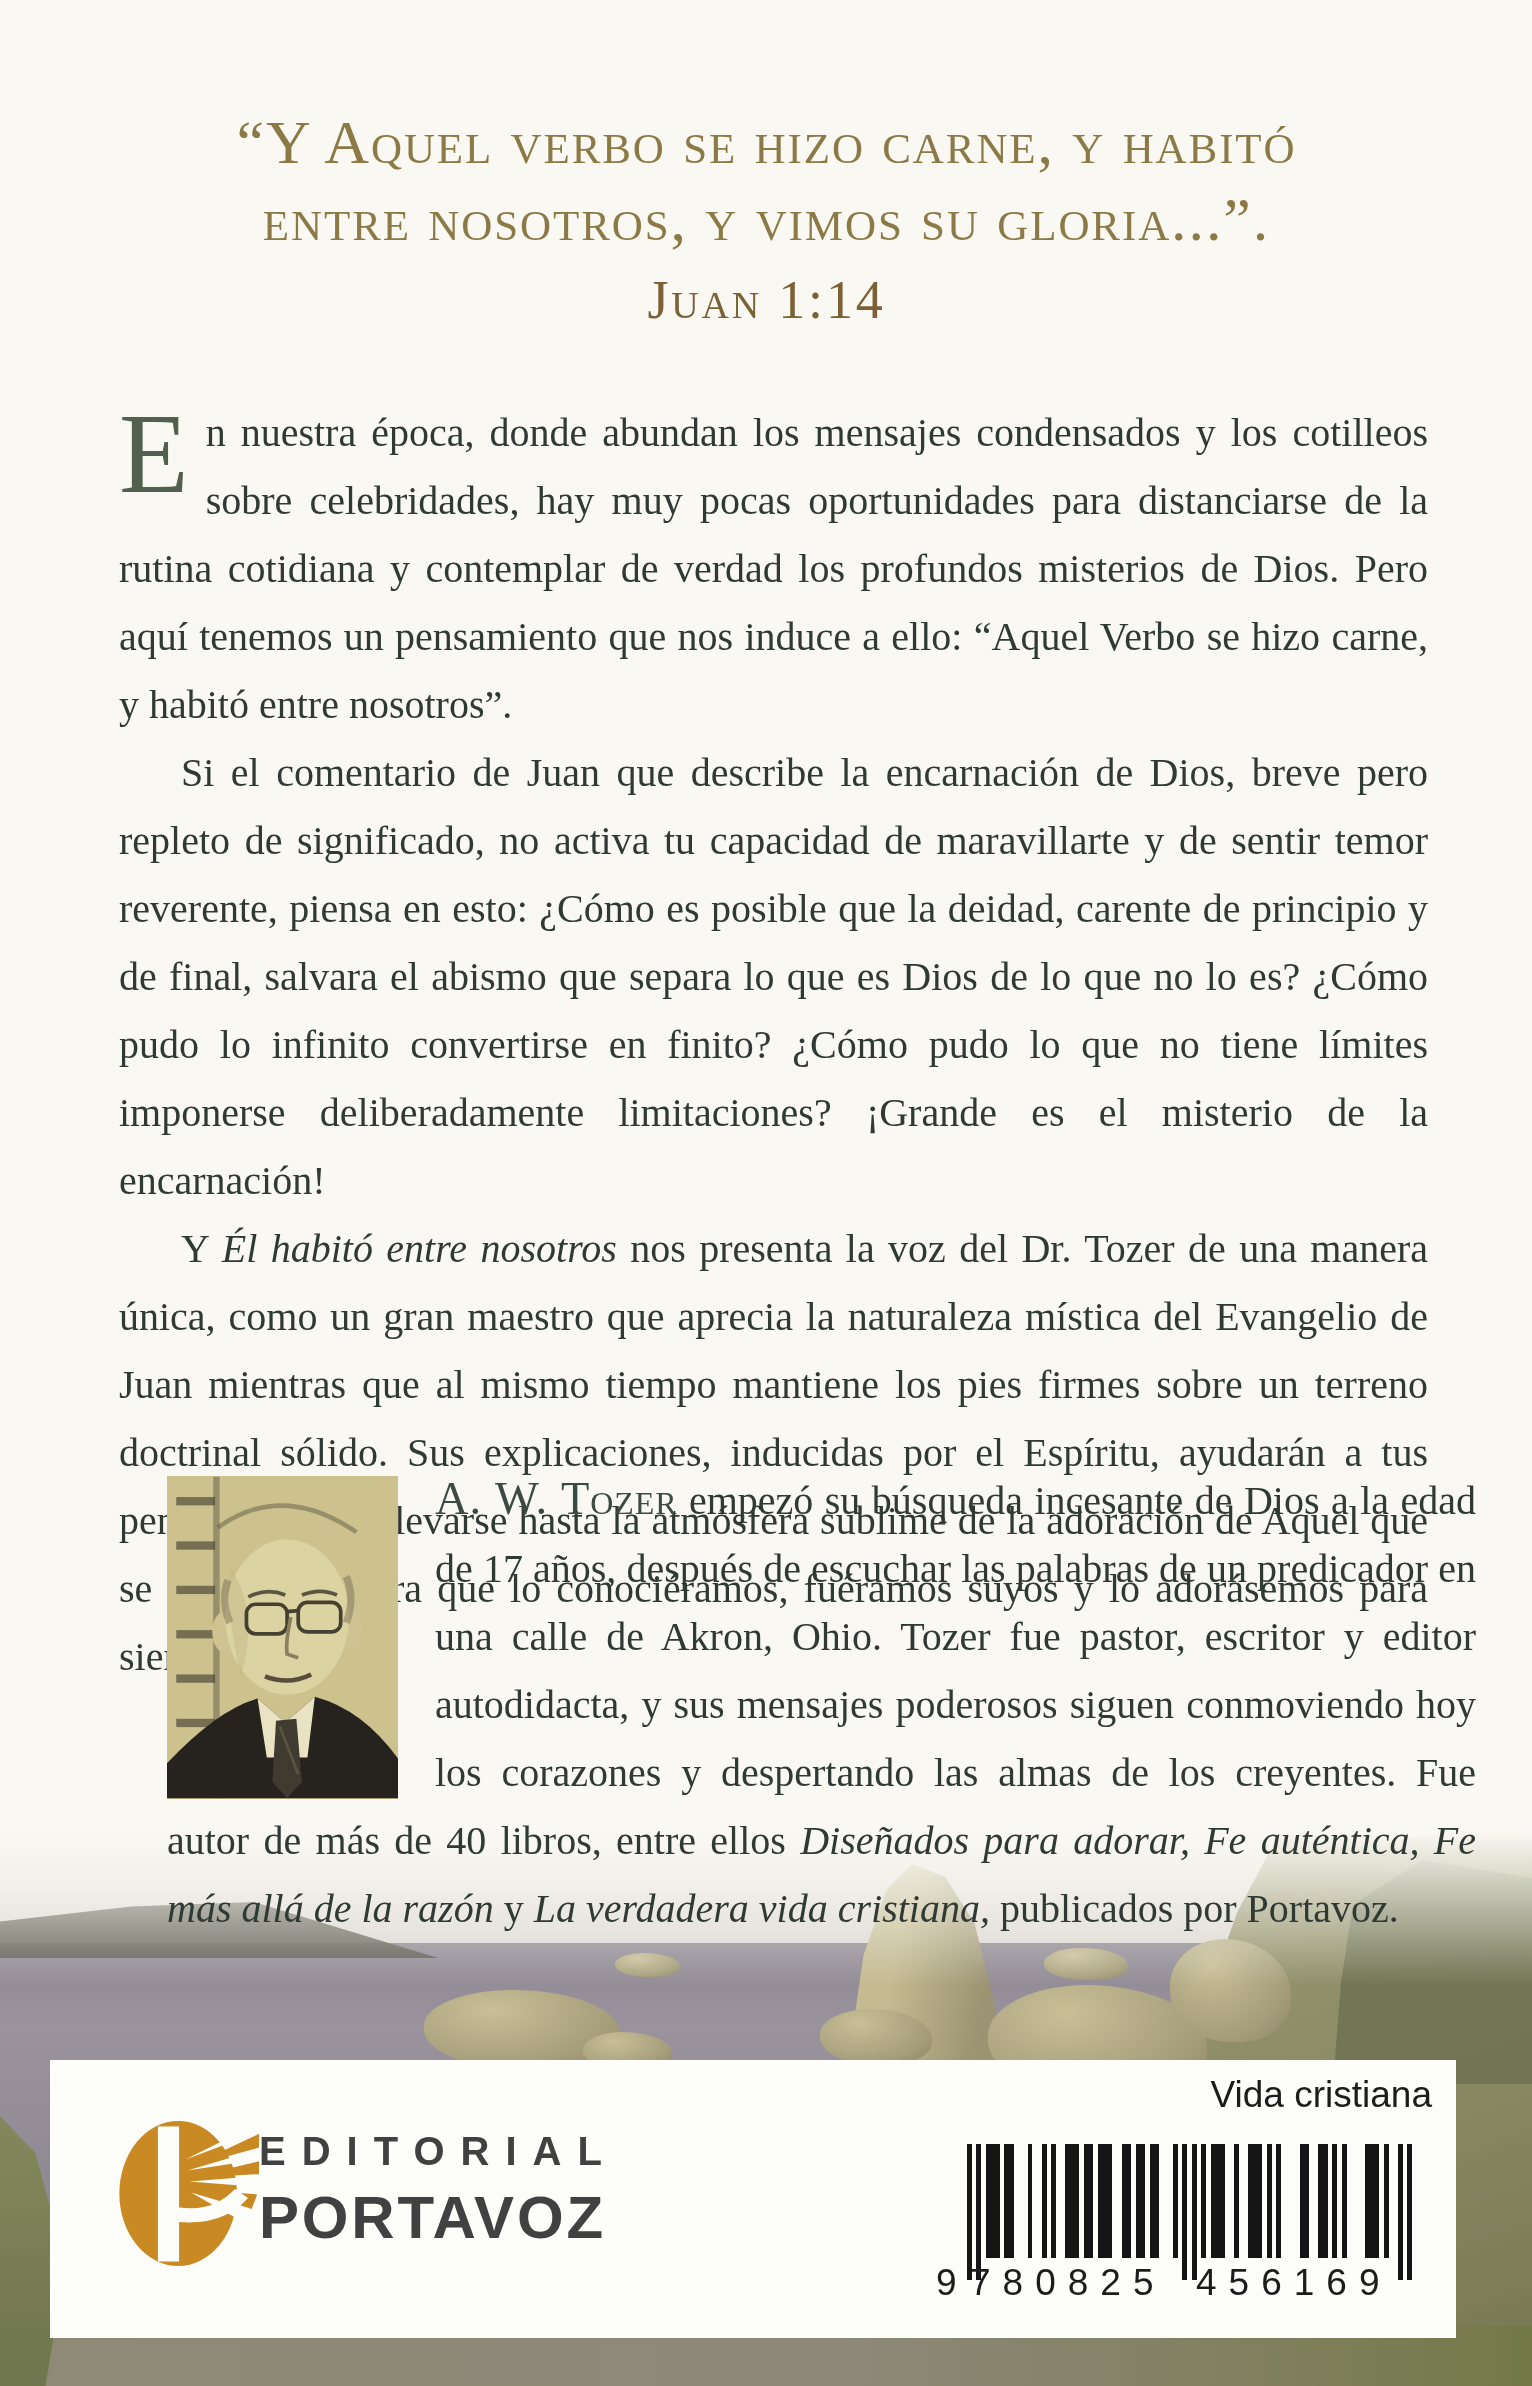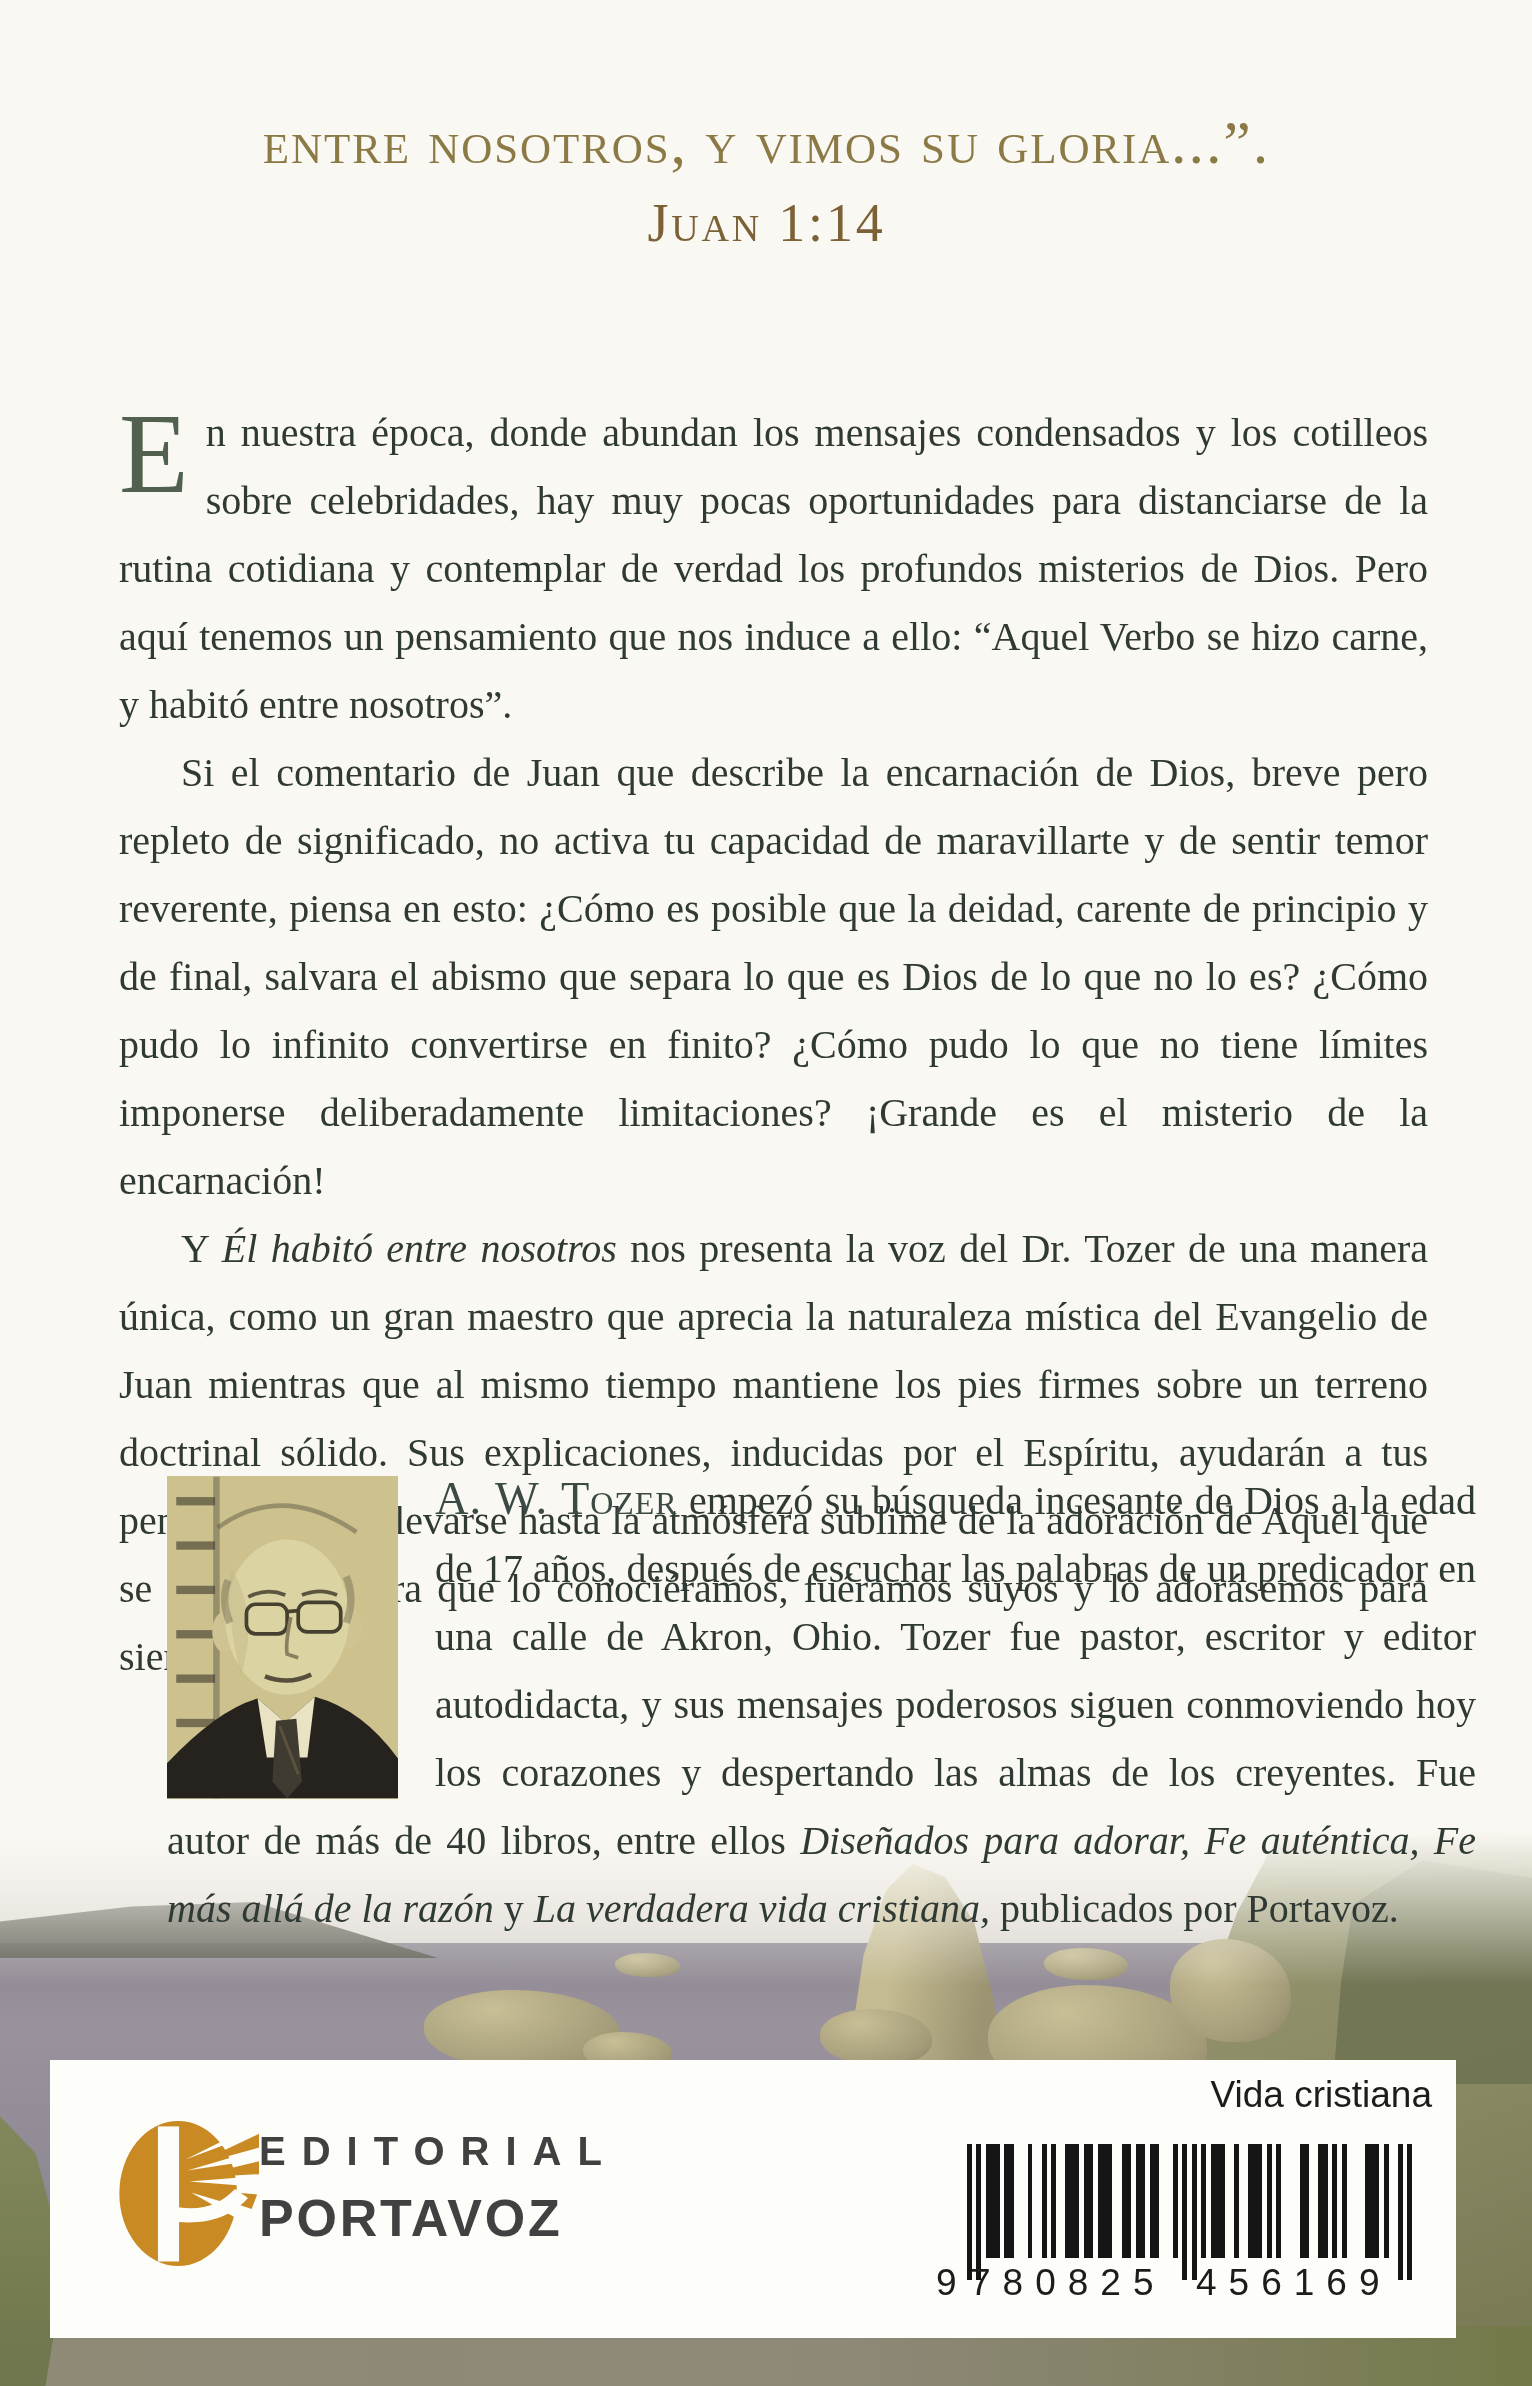--- a/index.html
+++ b/index.html
@@ -57,21 +57,21 @@
        font-size:40px;line-height:68px;text-align:justify;padding-left:48px;}
   .bio .photo{float:left;width:231px;height:323px;margin:11.2px 37px 5.6px 0;background:#cdc28e;}
   .bio p{margin:0;}
 
   
   .pubbox{position:absolute;left:50px;top:2060px;width:1406px;height:278px;background:#fdfdfa;z-index:6;}
   .logo{position:absolute;left:62px;top:58px;display:flex;align-items:center;}
   .logo .mark{width:147px;height:151px;}
   .logo .ltext{display:flex;flex-direction:column;font-family:"Liberation Sans",sans-serif;color:#414141;}
   .logo .ed{font-size:40px;font-weight:bold;letter-spacing:16px;}
-  .logo .pv{font-size:52px;font-weight:bold;letter-spacing:2.8px;line-height:80px;margin-top:3.7px;}
+  .logo .pv{font-size:60px;font-weight:bold;letter-spacing:2.8px;line-height:80px;margin-top:3.7px;}
 
   .bcblock{position:absolute;right:24px;top:13px;width:485px;font-family:"Liberation Sans",sans-serif;color:#1c1c1c;}
   .category{text-align:right;font-size:37px;line-height:43px;margin-bottom:28px;}
   .isbn{text-align:center;font-size:38px;line-height:43px;margin-bottom:3.7px;}
   .bars{display:flex;justify-content:center;align-items:flex-start;height:140px;}
   .bars i{display:block;width:4.7px;height:114px;}
   .bars i.bar{background:#151515;}
   .bars i.space{background:transparent;}
   .bars i.guard{height:136px;}
   .digits{position:relative;width:443px;margin:-22.4px auto 0;height:43px;font-size:37px;}
@@ -97,20 +97,21 @@
     <div class="rock r4"></div>
     <div class="rock r5"></div>
     <div class="rock r6"></div>
     <div class="rock r7"></div>
     <div class="shore-strip"></div>
     <div class="grass-left"></div>
     <div class="fade"></div>
   </div>
 
   <div class="quote">
+    <div class="ql">“Y Aquel verbo se hizo carne, y habitó</div>
     <div class="ql">entre nosotros, y vimos su gloria...”.</div>
     <div class="ref">Juan 1:14</div>
   </div>
 
   <div class="body-text">
     <p><span class="dropcap">E</span><span><span>n nuestra época, donde abundan los mensajes condensados y los cotilleos sobre celebridades, hay muy pocas oportunidades para distanciarse de la rutina cotidiana y contemplar de verdad los profundos misterios de Dios. Pero aquí tenemos un pensamiento que nos induce a ello: “Aquel Verbo se hizo carne, y habitó entre nosotros”.</span></span></p>
     <p class="indent"><span>Si el comentario de Juan que describe la encarnación de Dios, breve pero repleto de significado, no activa tu capacidad de maravillarte y de sentir temor reverente, piensa en esto: ¿Cómo es posible que la deidad, carente de principio y de final, salvara el abismo que separa lo que es Dios de lo que no lo es? ¿Cómo pudo lo infinito convertirse en finito? ¿Cómo pudo lo que no tiene límites imponerse deliberadamente limitaciones? ¡Grande es el misterio de la encarnación!</span></p>
     <p class="indent"><span>Y </span><span class="seg-italic">Él habitó entre nosotros</span><span> nos presenta la voz del Dr. Tozer de una manera única, como un gran maestro que aprecia la naturaleza mística del Evangelio de Juan mientras que al mismo tiempo mantiene los pies firmes sobre un terreno doctrinal sólido. Sus explicaciones, inducidas por el Espíritu, ayudarán a tus pensamientos a elevarse hasta la atmósfera sublime de la adoración de Aquel que se hizo carne para que lo conociéramos, fuéramos suyos y lo adorásemos para siempre.</span></p>
   </div>
 

